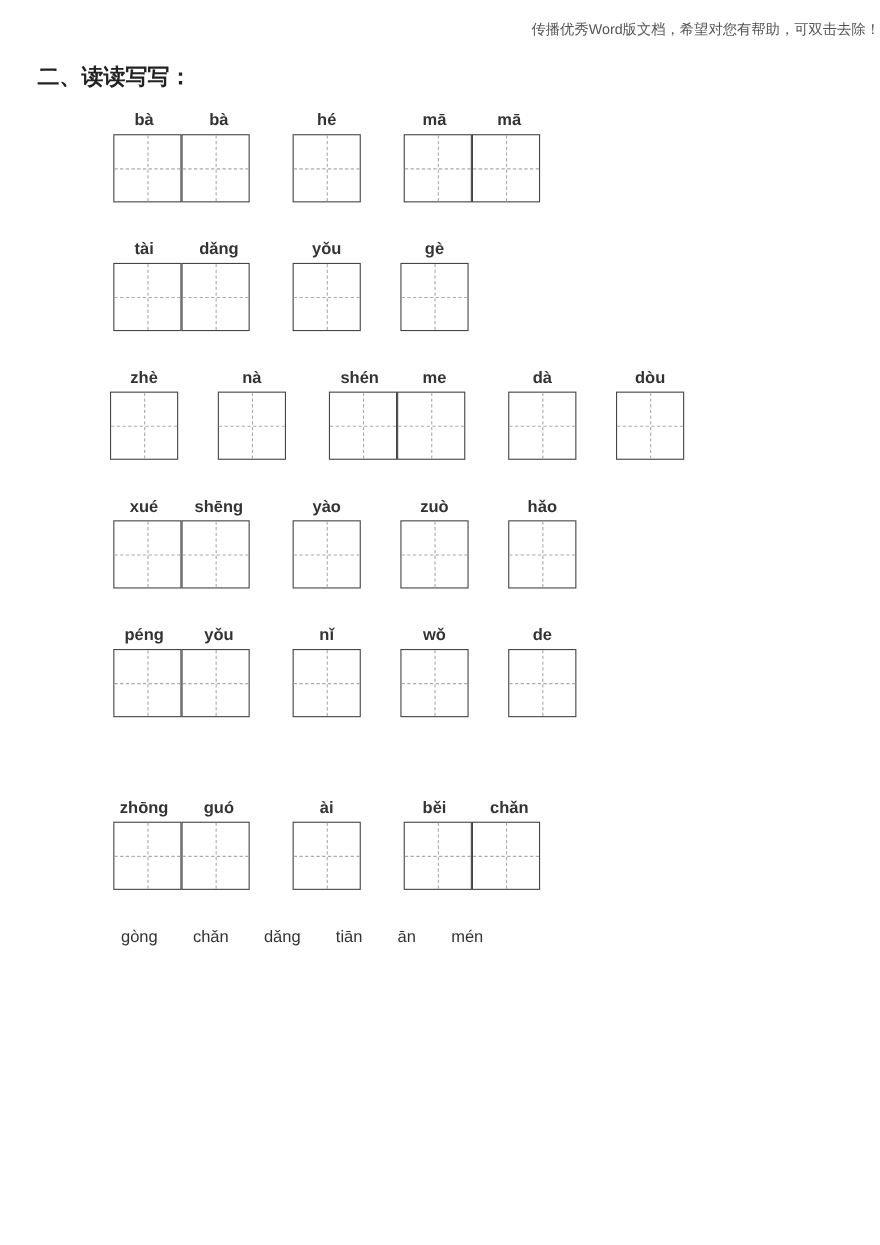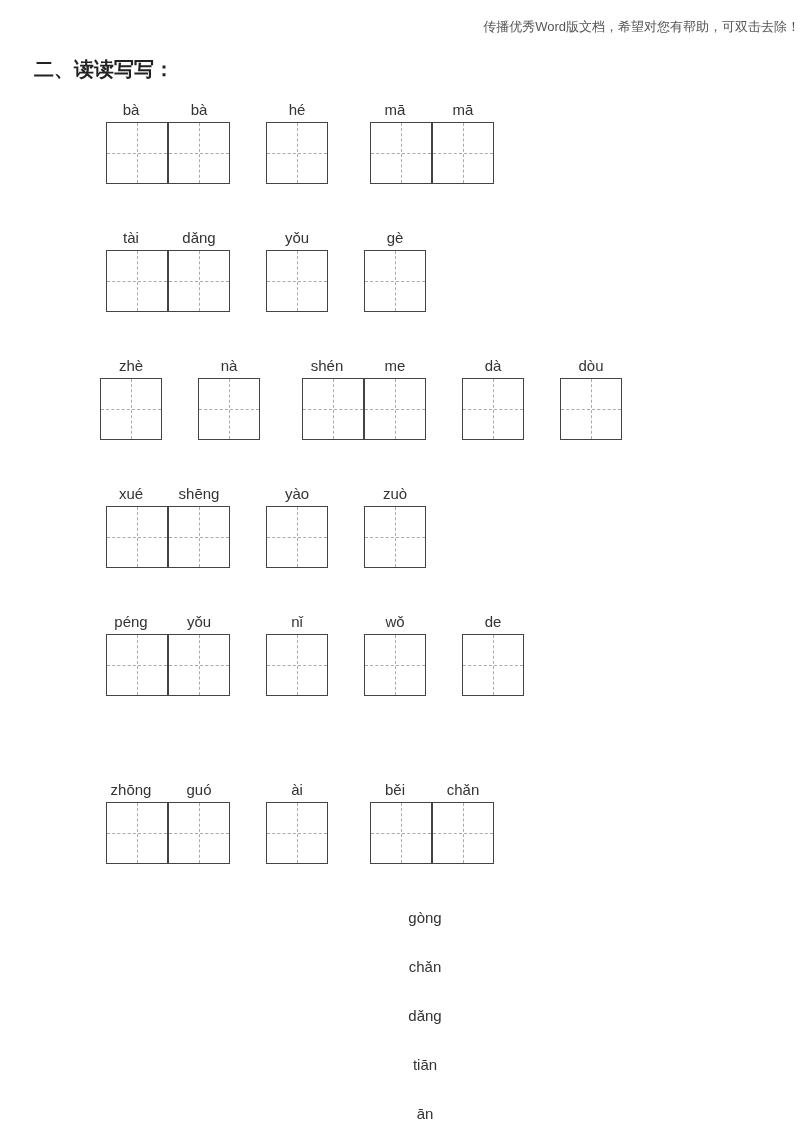--- a/index.html
+++ b/index.html
@@ -62,23 +62,24 @@
       left: 50%;
       top: 0;
       width: 0;
       height: 100%;
       border-left: 1px dashed #aaa;
     }
 
     .word-unit {
       display: flex;
       flex-direction: column;
-      align-items: flex-end;
+      align-items: center;
       margin-right: 20px;
-      margin-bottom: 17px;
+      margin-bottom: 6px;
+      font-weight: bold;
     }
 
     .word-unit .py-line {
       display: flex;
       flex-direction: row;
       gap: 6px;
       margin-bottom: 4px;
     }
 
     .word-unit .box-line {
@@ -89,21 +90,21 @@
 
     .pinyin-text {
       font-size: 15px;
       color: #333;
       min-width: 62px;
       text-align: center;
     }
 
     .last-row-text {
       display: flex;
-      flex-direction: column;
+      flex-direction: row;
       align-items: center;
       gap: 32px;
       margin-top: 10px;
       padding-left: 10px;
     }
 
     .last-row-text span {
       font-size: 15px;
       color: #333;
     }
@@ -246,20 +247,28 @@
         <div class="py-line">
           <span class="pinyin-text">yào</span>
         </div>
         <div class="box-line">
           <div class="char-cell"></div>
         </div>
       </div>
       <div class="word-unit">
         <div class="py-line">
           <span class="pinyin-text">zuò</span>
+        </div>
+        <div class="box-line">
+          <div class="char-cell"></div>
+        </div>
+      </div>
+      <div class="word-unit">
+        <div class="py-line">
+          <span class="pinyin-text">hǎo</span>
         </div>
         <div class="box-line">
           <div class="char-cell"></div>
         </div>
       </div>
     </div>
     <div class="row-line">
       <div class="word-unit">
         <div class="py-line">
           <span class="pinyin-text">péng</span>

